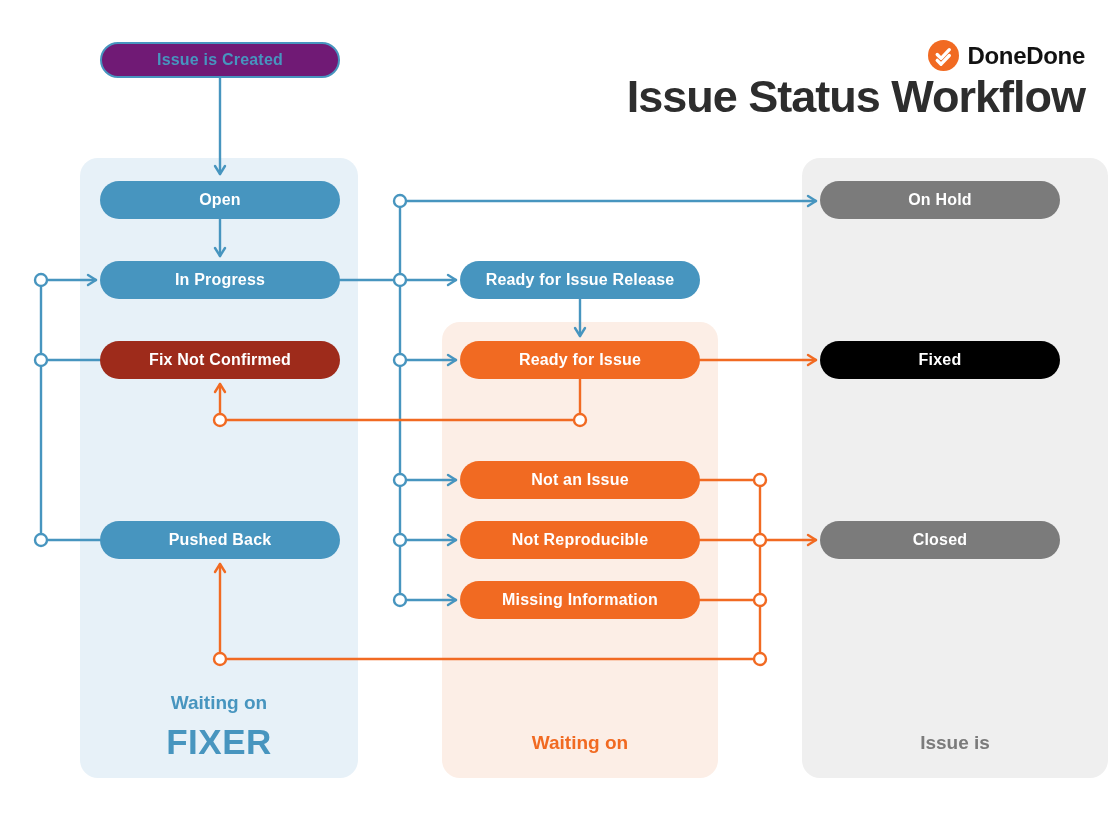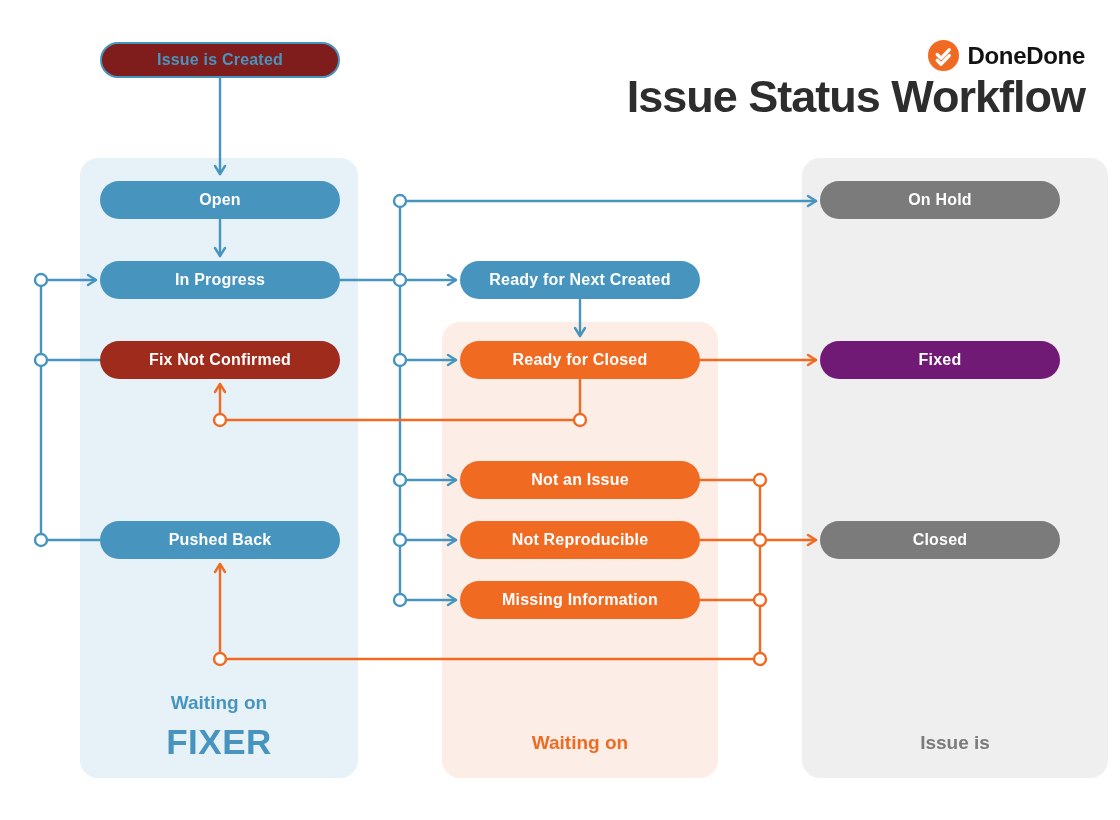--- a/index.html
+++ b/index.html
@@ -17,23 +17,23 @@
 
   .pill{
     position:absolute;width:240px;height:38px;border-radius:19px;
     display:flex;align-items:center;justify-content:center;
     color:#fff;font-weight:bold;font-size:16px;letter-spacing:.2px;z-index:3;
     box-sizing:border-box;
   }
   .pill.blue{background:#4795BF;}
   .pill.orange{background:#F16A22;}
   .pill.red{background:#9E2B1B;}
-  .pill.green{background:#701a75;text-align:center;}
+  .pill.green{background:#000000;text-align:center;}
   .pill.gray{background:#7B7B7B;}
-  .pill.outline{background:#7f1d1d;border:2px solid #4795BF;color:#4795BF;}
+  .pill.outline{background:#701a75;border:2px solid #4795BF;color:#4795BF;}
 
   .brand{position:absolute;top:40px;right:35px;display:flex;align-items:center;gap:8px;z-index:3;text-align:right;}
   .brand-name{font-size:24px;font-weight:800;color:#121212;letter-spacing:-0.3px;}
   .page-title{
     position:absolute;top:74px;right:35px;z-index:3;
     font-size:45px;line-height:46px;font-weight:800;color:#2D2D2D;letter-spacing:-1px;
   }
 
   .col-label{position:absolute;left:0;right:0;bottom:16px;text-align:center;z-index:3;}
   .col-sub{font-size:19px;font-weight:bold;margin-bottom:8px;}
@@ -138,21 +138,21 @@
 </div>
 <div class="page-title">Issue Status Workflow</div>
 
 <div class="pill outline" style="left:100px;top:42px;height:36px;">Issue is Created</div>
 
 <div class="pill blue" style="left:100px;top:181px;">Open</div>
 <div class="pill blue" style="left:100px;top:261px;">In Progress</div>
 <div class="pill red" style="left:100px;top:341px;">Fix Not Confirmed</div>
 <div class="pill blue" style="left:100px;top:521px;">Pushed Back</div>
 
-<div class="pill blue" style="left:460px;top:261px;">Ready for Next Created</div>
-<div class="pill orange" style="left:460px;top:341px;">Ready for Closed</div>
+<div class="pill blue" style="left:460px;top:261px;">Ready for Issue Release</div>
+<div class="pill orange" style="left:460px;top:341px;">Ready for Issue</div>
 <div class="pill orange" style="left:460px;top:461px;">Not an Issue</div>
 <div class="pill orange" style="left:460px;top:521px;">Not Reproducible</div>
 <div class="pill orange" style="left:460px;top:581px;">Missing Information</div>
 
 <div class="pill gray" style="left:820px;top:181px;">On Hold</div>
 <div class="pill green" style="left:820px;top:341px;">Fixed</div>
 <div class="pill gray" style="left:820px;top:521px;">Closed</div>
 
 </body></html>

